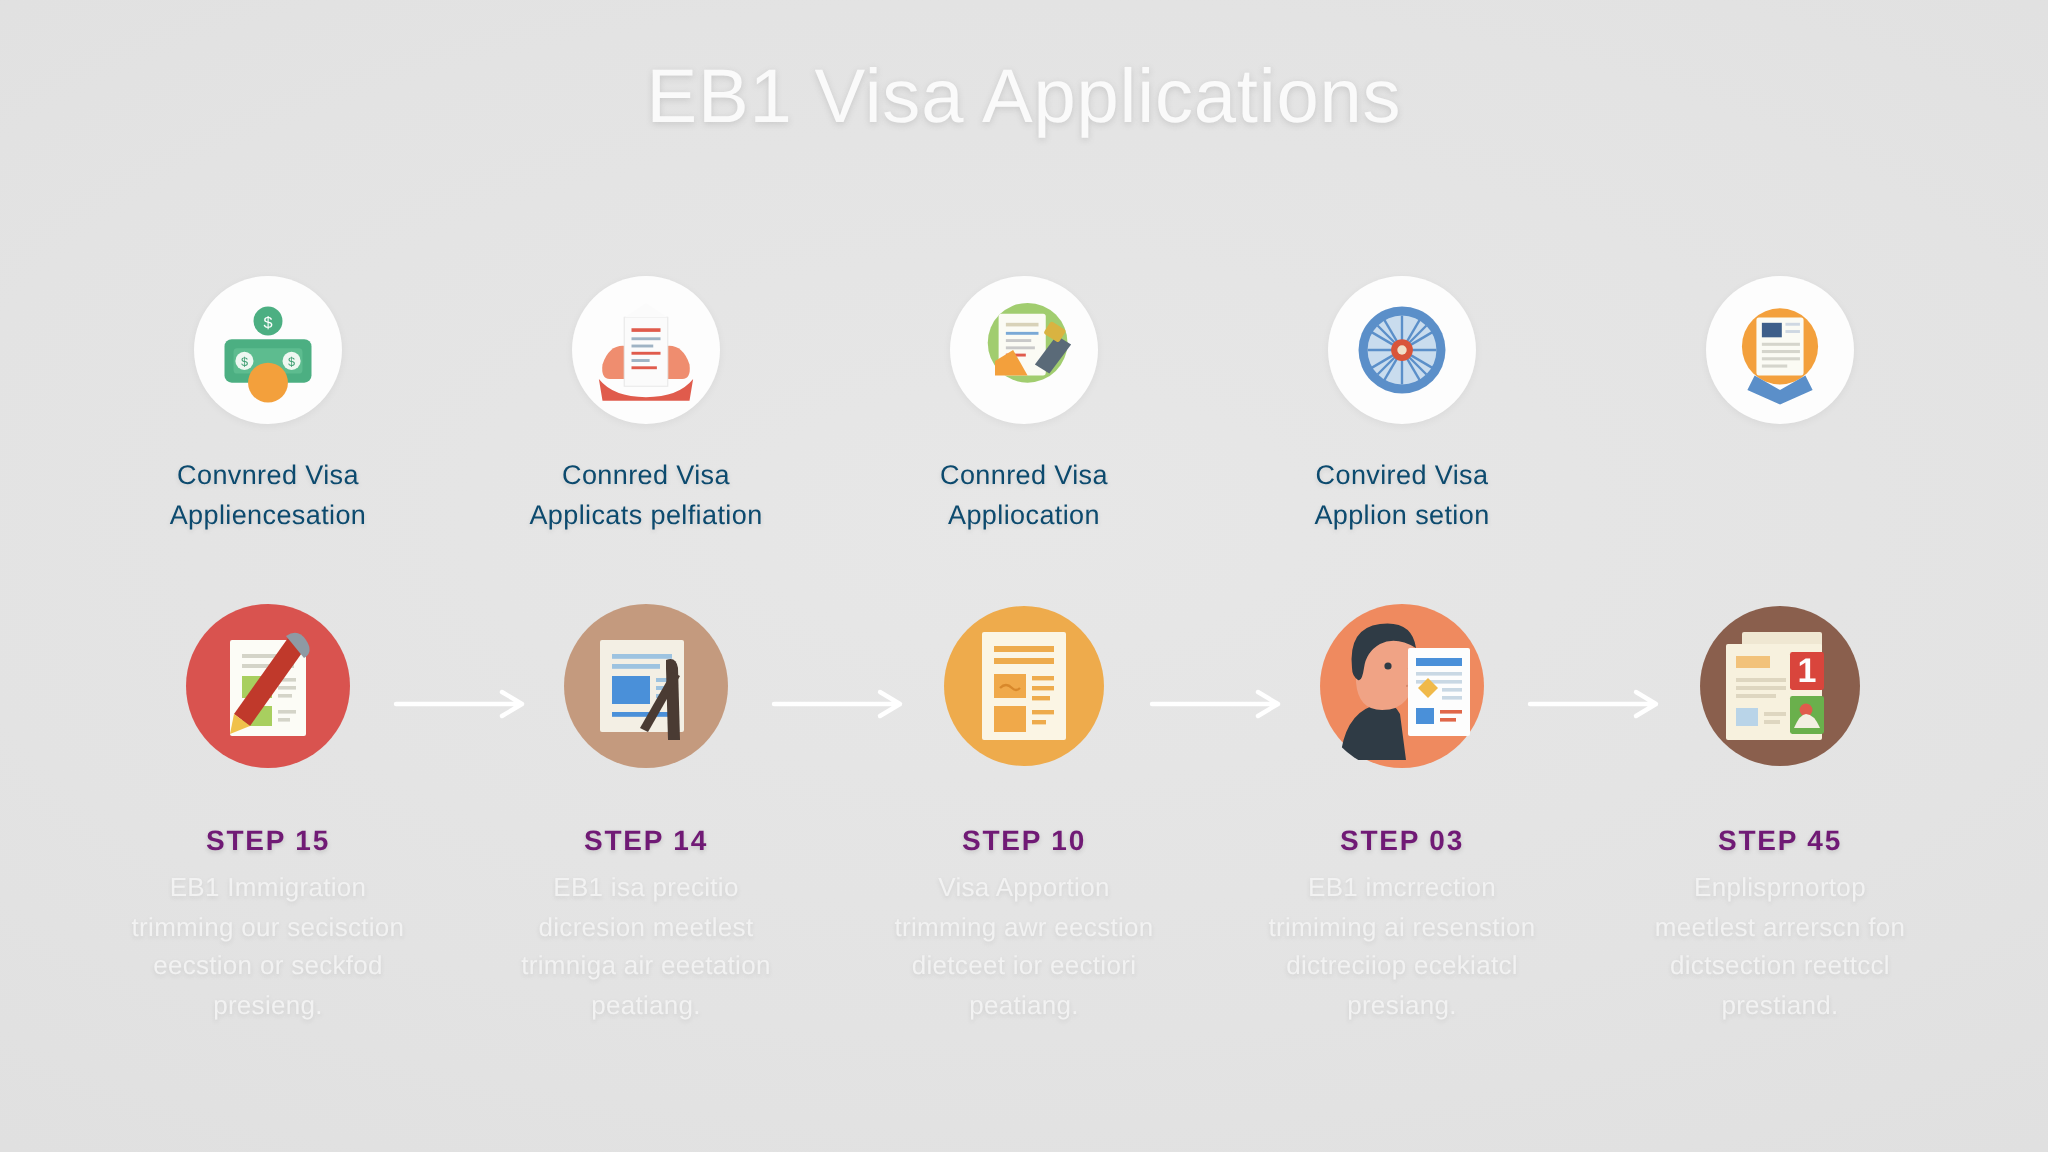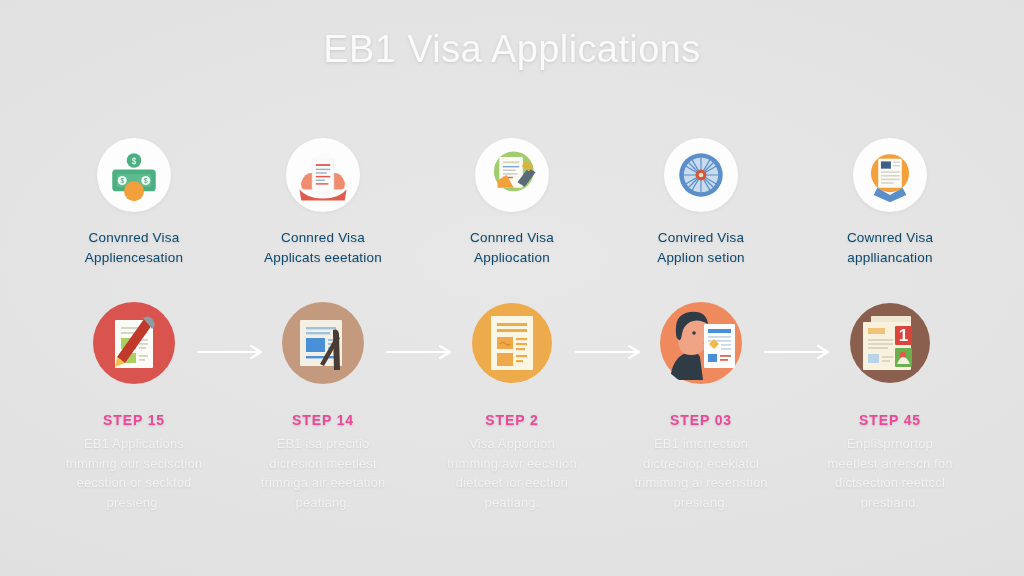--- a/index.html
+++ b/index.html
@@ -93,21 +93,21 @@
     overflow: hidden;
     position: relative;
   }
   .badge-bottom svg { width: 86px; height: 86px; display: block; }
 
   .step-label {
     margin-top: 26px;
     font-size: 14px;
     font-weight: bold;
     letter-spacing: 0.9px;
-    color: #ec4899;
+    color: #701a75;
     text-shadow: 0 1px 2px rgba(125,125,125,0.3);
   }
 
   .cap-bottom {
     margin-top: 6px;
     text-align: center;
     color: #f2f2f2;
     font-size: 13px;
     line-height: 19.5px;
     letter-spacing: 0.15px;
@@ -169,21 +169,21 @@
           <rect x="24" y="20" width="16" height="2" fill="#e05b4c"></rect>
           <rect x="24" y="25" width="16" height="1.6" fill="#9fb3c4"></rect>
           <rect x="24" y="29" width="12" height="1.6" fill="#9fb3c4"></rect>
           <rect x="24" y="33" width="16" height="1.6" fill="#e05b4c"></rect>
           <rect x="24" y="37" width="10" height="1.6" fill="#9fb3c4"></rect>
           <rect x="24" y="41" width="14" height="1.6" fill="#e05b4c"></rect>
         </svg>
       </div>
       <div class="cap-top">
         <div>Connred Visa</div>
-        <div>Applicats eeetation</div>
+        <div>Applicats pelfiation</div>
       </div>
     </div>
 
     <div class="col">
       <div class="badge-top">
         <svg viewBox="0 0 64 64">
           <circle cx="34" cy="28" r="22" fill="#8cc24f" opacity="0.82"></circle>
           <rect x="18" y="12" width="26" height="34" rx="1.5" fill="#fbfbf4"></rect>
           <rect x="22" y="17" width="18" height="2" fill="#d8d2b8"></rect>
           <rect x="22" y="22" width="18" height="1.6" fill="#7aa9d6"></rect>
@@ -238,24 +238,20 @@
           </g>
           <g fill="#d5d5cc">
             <rect x="22" y="28" width="21" height="1.7"></rect>
             <rect x="22" y="32" width="21" height="1.7"></rect>
             <rect x="22" y="36" width="21" height="1.7"></rect>
             <rect x="22" y="40" width="14" height="1.7"></rect>
           </g>
           <path d="M18 46 l14 8 l14 -8 l4 8 l-18 8 l-18 -8 z" fill="#5b8fc9"></path>
         </svg>
       </div>
-      <div class="cap-top">
-        <div>Cownred Visa</div>
-        <div>applliancation</div>
-      </div>
     </div>
 
   </div>
 
   <div class="arrow arrow-1">
     <svg viewBox="0 0 74 18">
         <path d="M2 9 H64 M55 3 L65 9 L55 15" stroke="#ffffff" stroke-width="2.2" fill="none" stroke-linecap="round" stroke-linejoin="round"></path>
       </svg>
   </div>
   <div class="arrow arrow-2">
@@ -296,21 +292,21 @@
             <rect x="48" y="55" width="9" height="1.8"></rect>
             <rect x="48" y="59" width="6" height="1.8"></rect>
           </g>
           <path d="M53 19 l8 6 l-27 38 l-8 -6 z" fill="#c0392b"></path>
           <path d="M52 18 q6 -4 10 2 q4 6 -1 9 z" fill="#8e9aa4"></path>
           <path d="M26 57 l8 6 l-10 4 z" fill="#f0c14b"></path>
         </svg>
       </div>
       <div class="step-label">STEP 15</div>
       <div class="cap-bottom">
-        <div>EB1 Applications</div>
+        <div>EB1 Immigration</div>
         <div>trimming our secisction</div>
         <div>eecstion or seckfod</div>
         <div>presieng.</div>
       </div>
     </div>
 
     <div class="col">
       <div class="badge-bottom">
         <svg viewBox="0 0 86 86">
           <circle cx="43" cy="43" r="41" fill="#c49a7e"></circle>
@@ -355,21 +351,21 @@
             <rect x="47" y="43" width="11" height="2.2"></rect>
             <rect x="47" y="48" width="9" height="2.2"></rect>
           </g>
           <rect x="28" y="53" width="16" height="13" fill="#f0a94a"></rect>
           <g fill="#eeab4c">
             <rect x="47" y="55" width="11" height="2.2"></rect>
             <rect x="47" y="60" width="7" height="2.2"></rect>
           </g>
         </svg>
       </div>
-      <div class="step-label">STEP 2</div>
+      <div class="step-label">STEP 10</div>
       <div class="cap-bottom">
         <div>Visa Apportion</div>
         <div>trimming awr eecstion</div>
         <div>dietceet ior eectiori</div>
         <div>peatiang.</div>
       </div>
     </div>
 
     <div class="col">
       <div class="badge-bottom">
@@ -394,22 +390,22 @@
           <rect x="50" y="54" width="9" height="8" fill="#4a90d9"></rect>
           <g fill="#e0674a">
             <rect x="62" y="55" width="11" height="1.8"></rect>
             <rect x="62" y="59" width="8" height="1.8"></rect>
           </g>
         </svg>
       </div>
       <div class="step-label">STEP 03</div>
       <div class="cap-bottom">
         <div>EB1 imcrrection</div>
+        <div>trimiming ai resenstion</div>
         <div>dictreciiop ecekiatcl</div>
-        <div>trimiming ai resenstion</div>
         <div>presiang.</div>
       </div>
     </div>
 
     <div class="col">
       <div class="badge-bottom">
         <svg viewBox="0 0 86 86">
           <circle cx="43" cy="43" r="40" fill="#8a5f4d"></circle>
           <rect x="24" y="16" width="40" height="50" rx="1" fill="#efe7d2"></rect>
           <rect x="16" y="22" width="48" height="48" rx="1" fill="#f7f1de"></rect>

